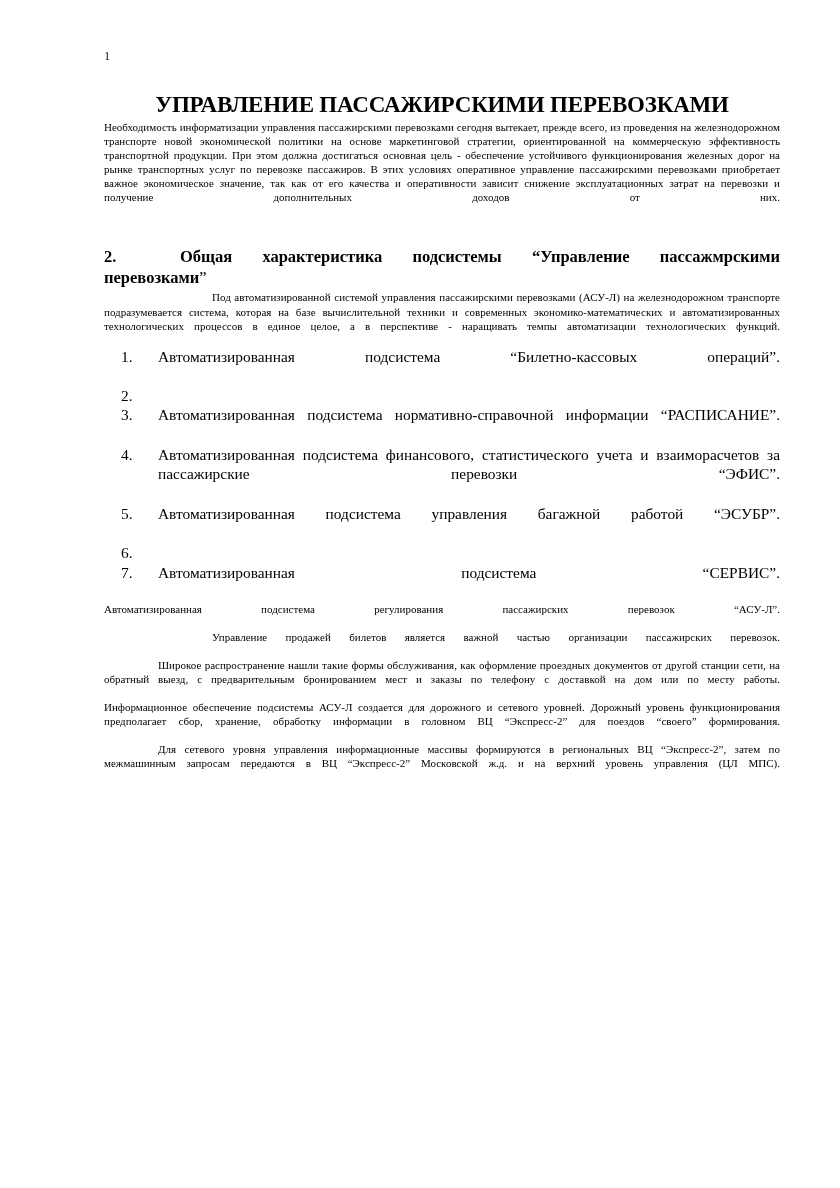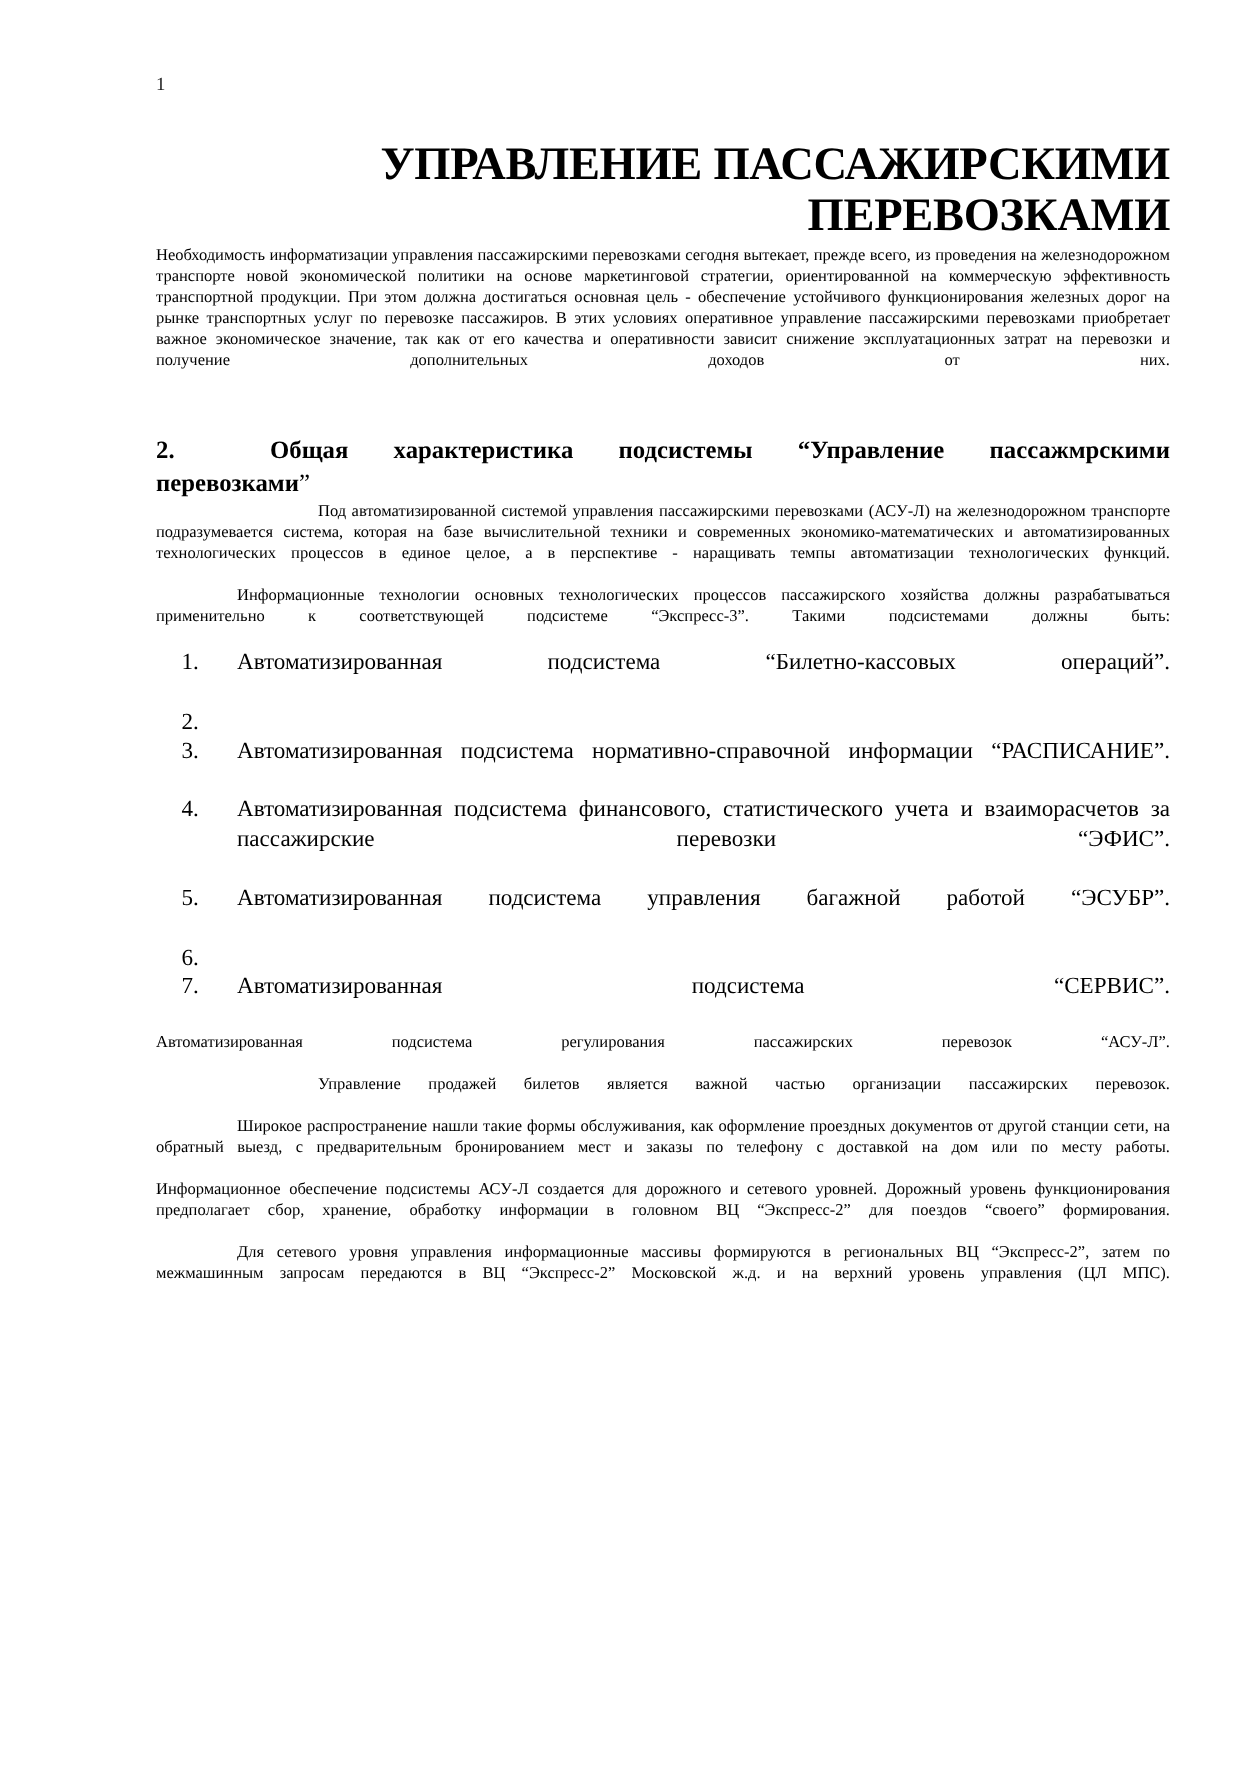--- a/index.html
+++ b/index.html
@@ -27,26 +27,26 @@
     top: 50px;
     width: 676px;
   }
   .page-number {
     font-size: 12.5px;
     line-height: 1.1;
     color: #1a1a1a;
     margin: 0 0 28px 0;
   }
   h1.doc-title {
-    font-size: 31px;
+    font-size: 23px;
     font-weight: bold;
     line-height: 1.12;
     margin: 0 0 2px 0;
     letter-spacing: -0.2px;
-    text-align: right;
+    text-align: center;
     font-family: "Liberation Serif", "DejaVu Serif", serif;
   }
   h2.sec-heading {
     font-size: 16.5px;
     font-weight: bold;
     line-height: 1.30;
     margin: 0;
     text-align: justify;
     text-justify: inter-word;
     font-family: "Liberation Serif", "DejaVu Serif", serif;
@@ -121,21 +121,20 @@
 
     <h1 class="doc-title">УПРАВЛЕНИЕ ПАССАЖИРСКИМИ ПЕРЕВОЗКАМИ</h1>
 
 
     <p class="body ind-0">Необходимость информатизации управления пассажирскими перевозками сегодня вытекает, прежде всего, из проведения на железнодорожном транспорте новой экономической политики на основе маркетинговой стратегии, ориентированной на коммерческую эффективность транспортной продукции. При этом должна достигаться основная цель - обеспечение устойчивого функционирования железных дорог на рынке транспортных услуг по перевозке пассажиров. В этих условиях оперативное управление пассажирскими перевозками приобретает важное экономическое значение, так как от его качества и оперативности зависит снижение эксплуатационных затрат на перевозки и получение дополнительных доходов от них.</p>
 
     <h2 class="sec-heading sec-heading-2"><span class="num2">2.</span><span>Общая характеристика подсистемы “Управление пассажмрскими перевозками</span><span class="quote-close">”</span></h2>
 
     <p class="body ind-2">Под автоматизированной системой управления пассажирскими перевозками (АСУ-Л) на железнодорожном транспорте подразумевается система, которая на базе вычислительной техники и современных экономико-математических и автоматизированных технологических процессов в единое целое, а в перспективе - наращивать темпы автоматизации технологических функций.</p>
 
-    <p class="body ind-1">Информационные технологии основных технологических процессов пассажирского хозяйства должны разрабатываться применительно к соответствующей подсистеме “Экспресс-3”. Такими подсистемами должны быть:</p>
 
     <ol class="subsystems">
       <li><span class="marker">1.</span><span>Автоматизированная подсистема “Билетно-кассовых операций”.</span></li>
       <li><span class="marker">2.</span></li>
       <li><span class="marker">3.</span><span>Автоматизированная подсистема нормативно-справочной информации “РАСПИСАНИЕ”.</span></li>
       <li><span class="marker">4.</span><span>Автоматизированная подсистема финансового, статистического учета и взаиморасчетов за пассажирские перевозки “ЭФИС”.</span></li>
       <li><span class="marker">5.</span><span>Автоматизированная подсистема управления багажной работой “ЭСУБР”.</span></li>
       <li><span class="marker">6.</span></li>
       <li><span class="marker">7.</span><span>Автоматизированная подсистема “СЕРВИС”.</span></li>
     </ol>

